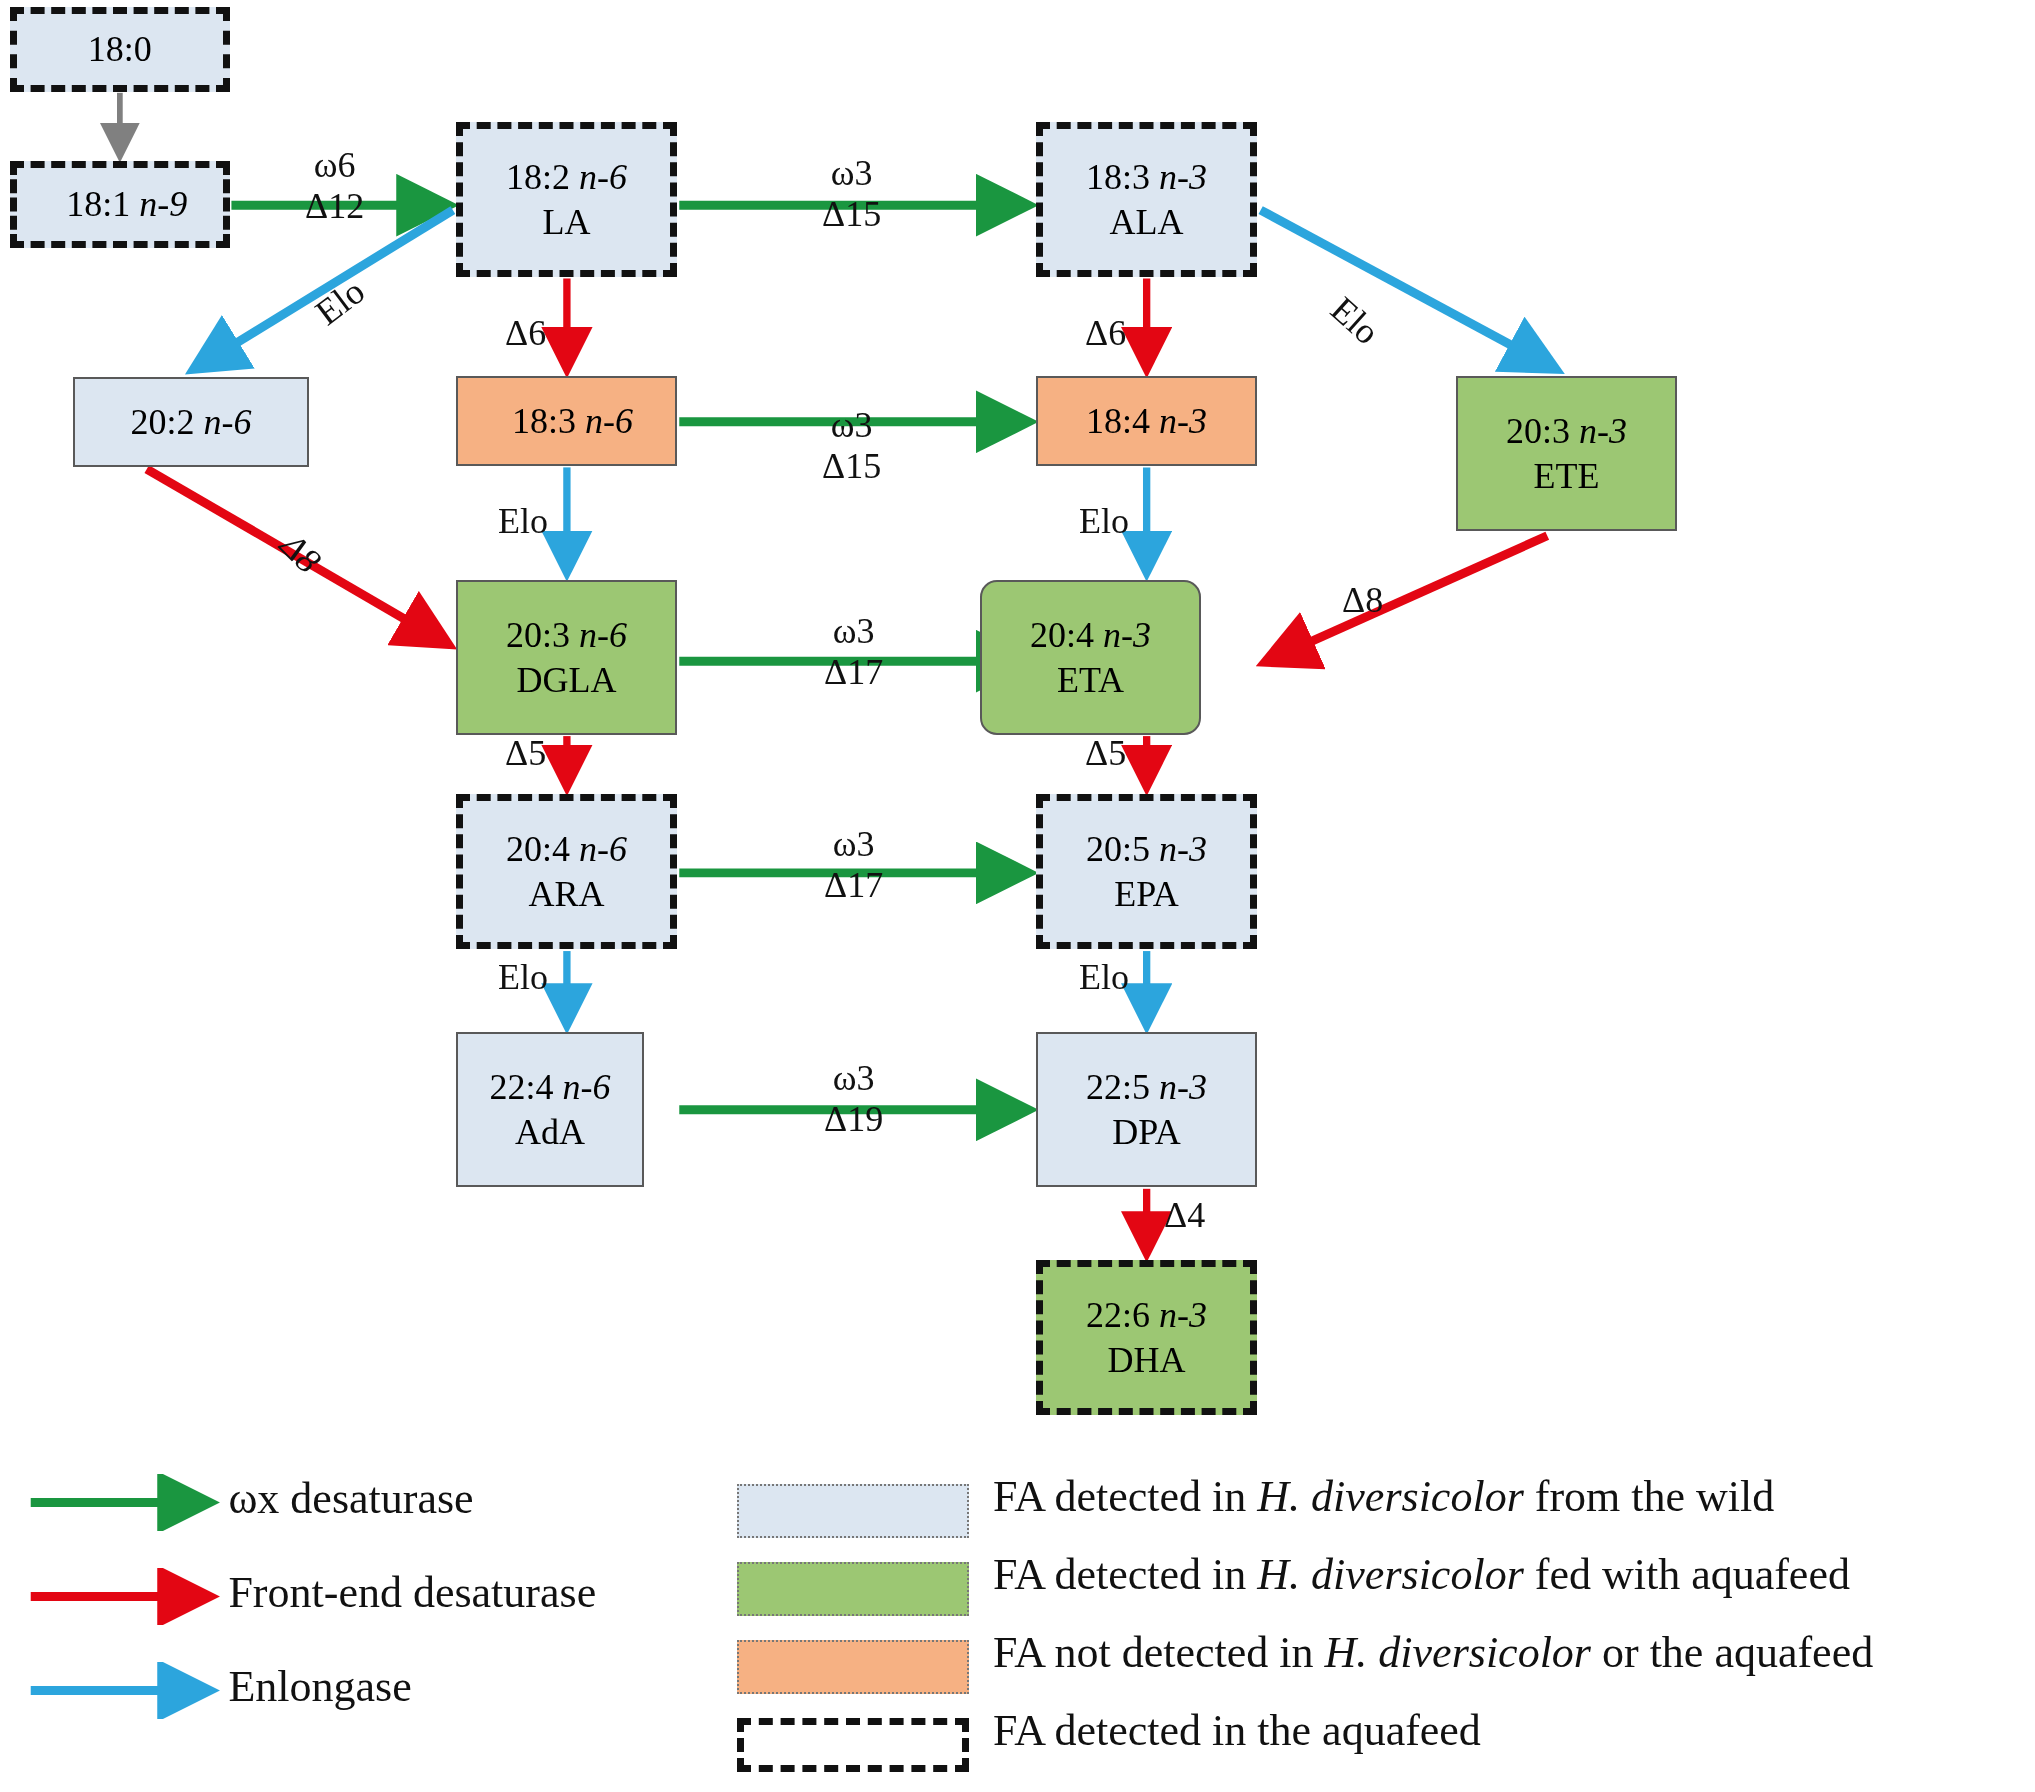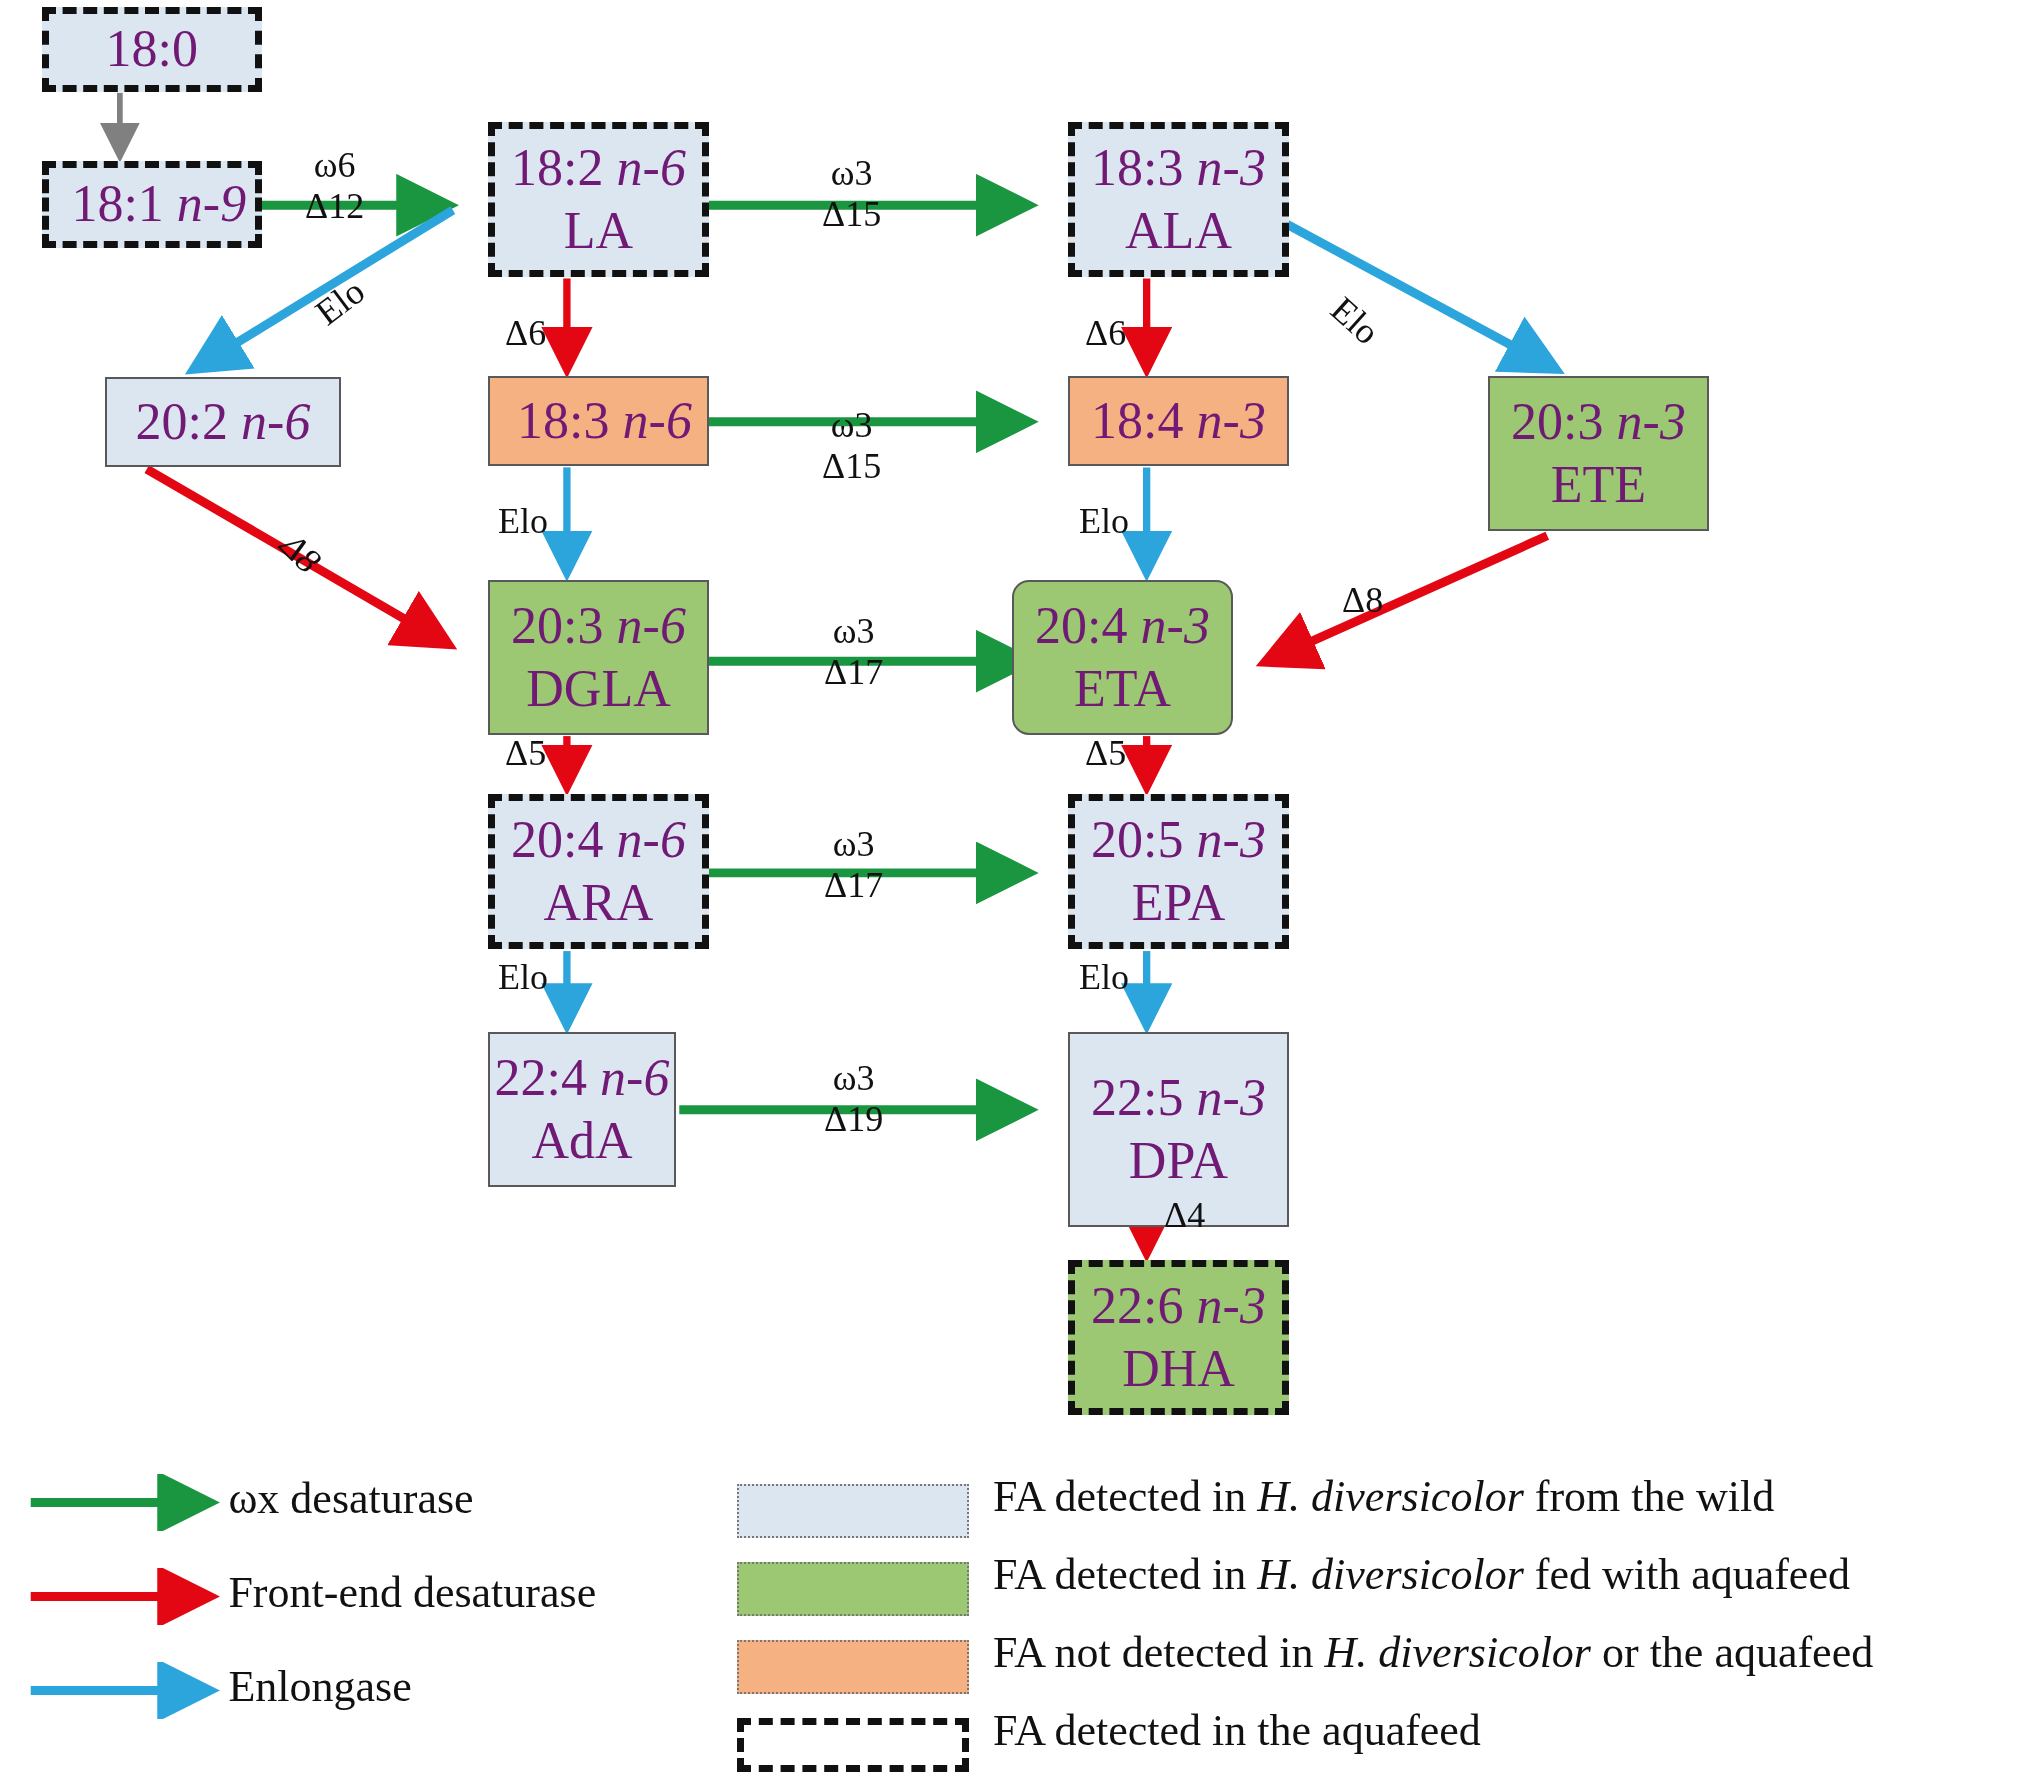--- a/index.html
+++ b/index.html
@@ -9,24 +9,23 @@
   }
   #stage{position:absolute;left:0;top:0;width:2036px;height:1793px;}
   svg.edges{position:absolute;left:0;top:0;width:2036px;height:1793px;pointer-events:none;}
 
   .node{
     position:absolute;
     box-sizing:border-box;
     display:flex;flex-direction:column;align-items:center;justify-content:center;
     text-align:center;
     line-height:1.12;
-    font-size:52px;
-    color:#701a75;
+    font-size:36px;
+    color:#000000;
     z-index:3;
-    margin-left:32px;
   }
   .node .l2{margin-top:4.9px;}
   .node .ital{font-style:italic;}
 
   .solid  {border:2.4px solid #595959;}
   .dashed {border:7.3px dashed #111111;}
 
   .fill-blue   {background:#dce6f1;}
   .fill-green  {background:#9cc773;}
   .fill-orange {background:#f6b183;}
@@ -187,21 +186,21 @@
       <span class="ital">n-3</span></div>
     <div class="l2">ETA</div>
   </div>
 
   <div class="node dashed fill-blue" style="left:1036px;top:794px;width:221px;height:155px;">
     <div><span>20:5</span>
       <span class="ital">n-3</span></div>
     <div class="l2">EPA</div>
   </div>
 
-  <div class="node solid fill-blue" style="left:1036px;top:1032px;width:221px;height:195px;">
+  <div class="node solid fill-blue" style="left:1036px;top:1032px;width:221px;height:155px;">
     <div><span>22:5</span>
       <span class="ital">n-3</span></div>
     <div class="l2">DPA</div>
   </div>
 
   <div class="node dashed fill-green" style="left:1036px;top:1260px;width:221px;height:155px;">
     <div><span>22:6</span>
       <span class="ital">n-3</span></div>
     <div class="l2">DHA</div>
   </div>

